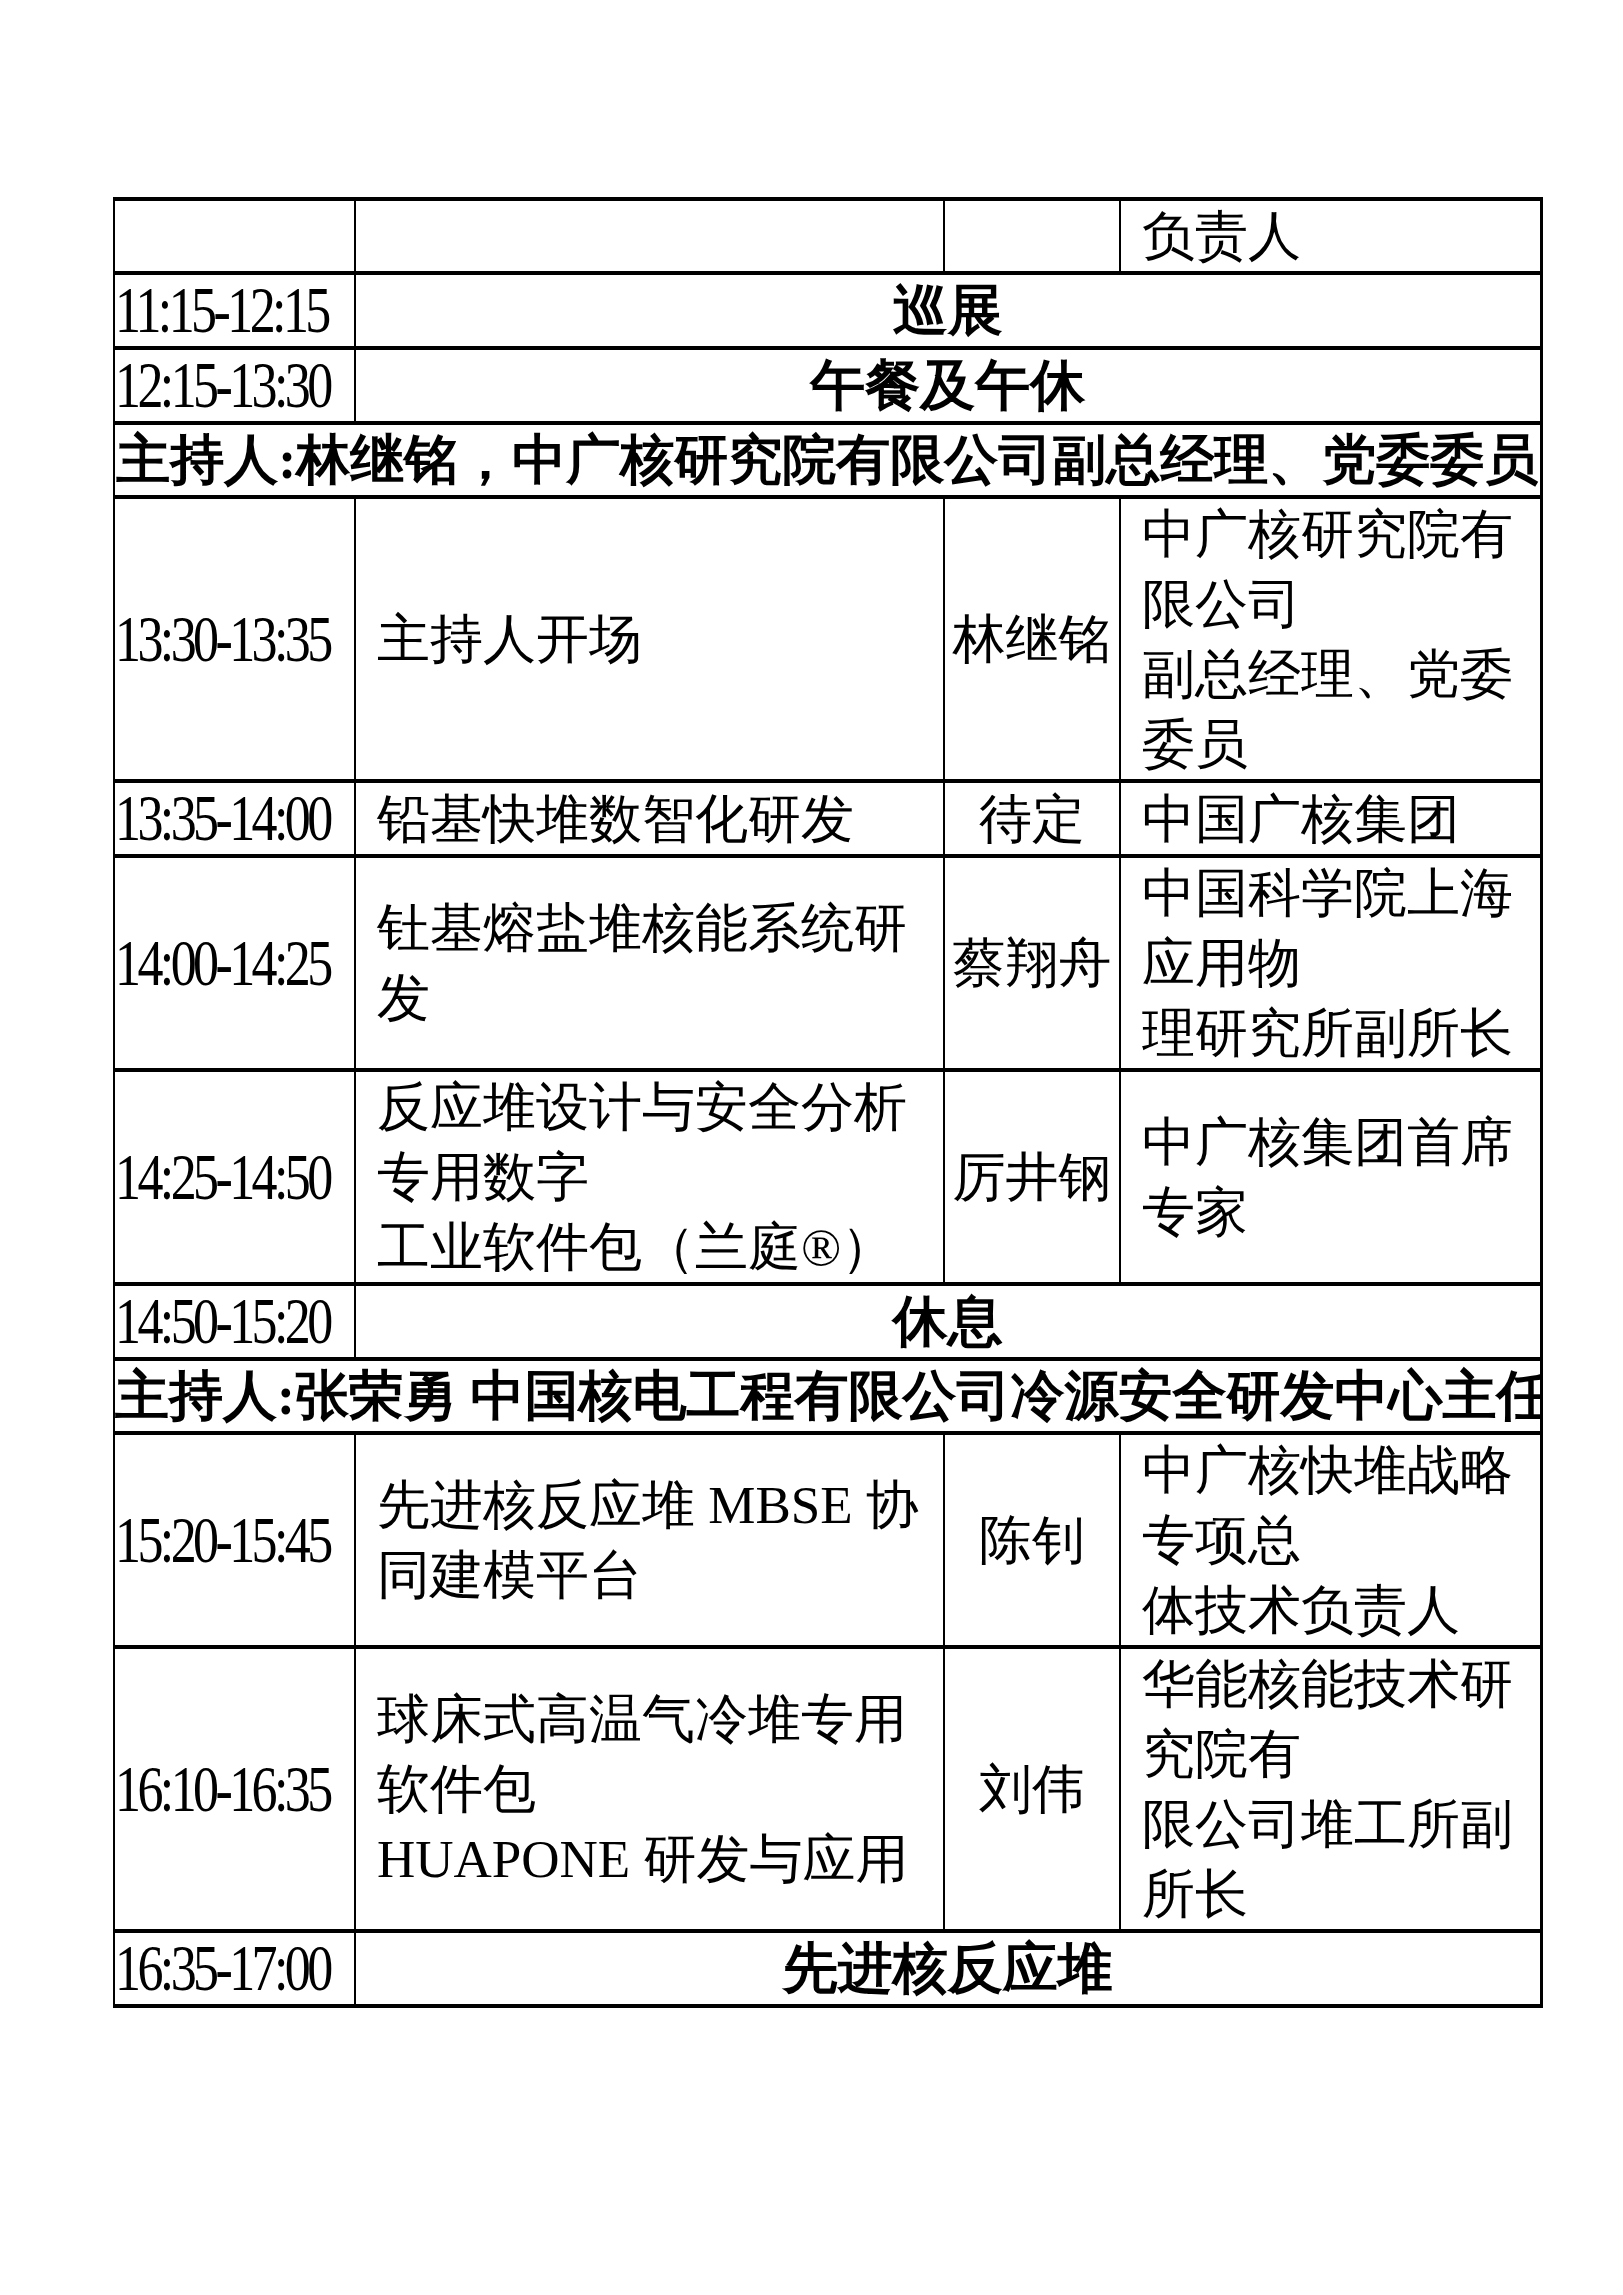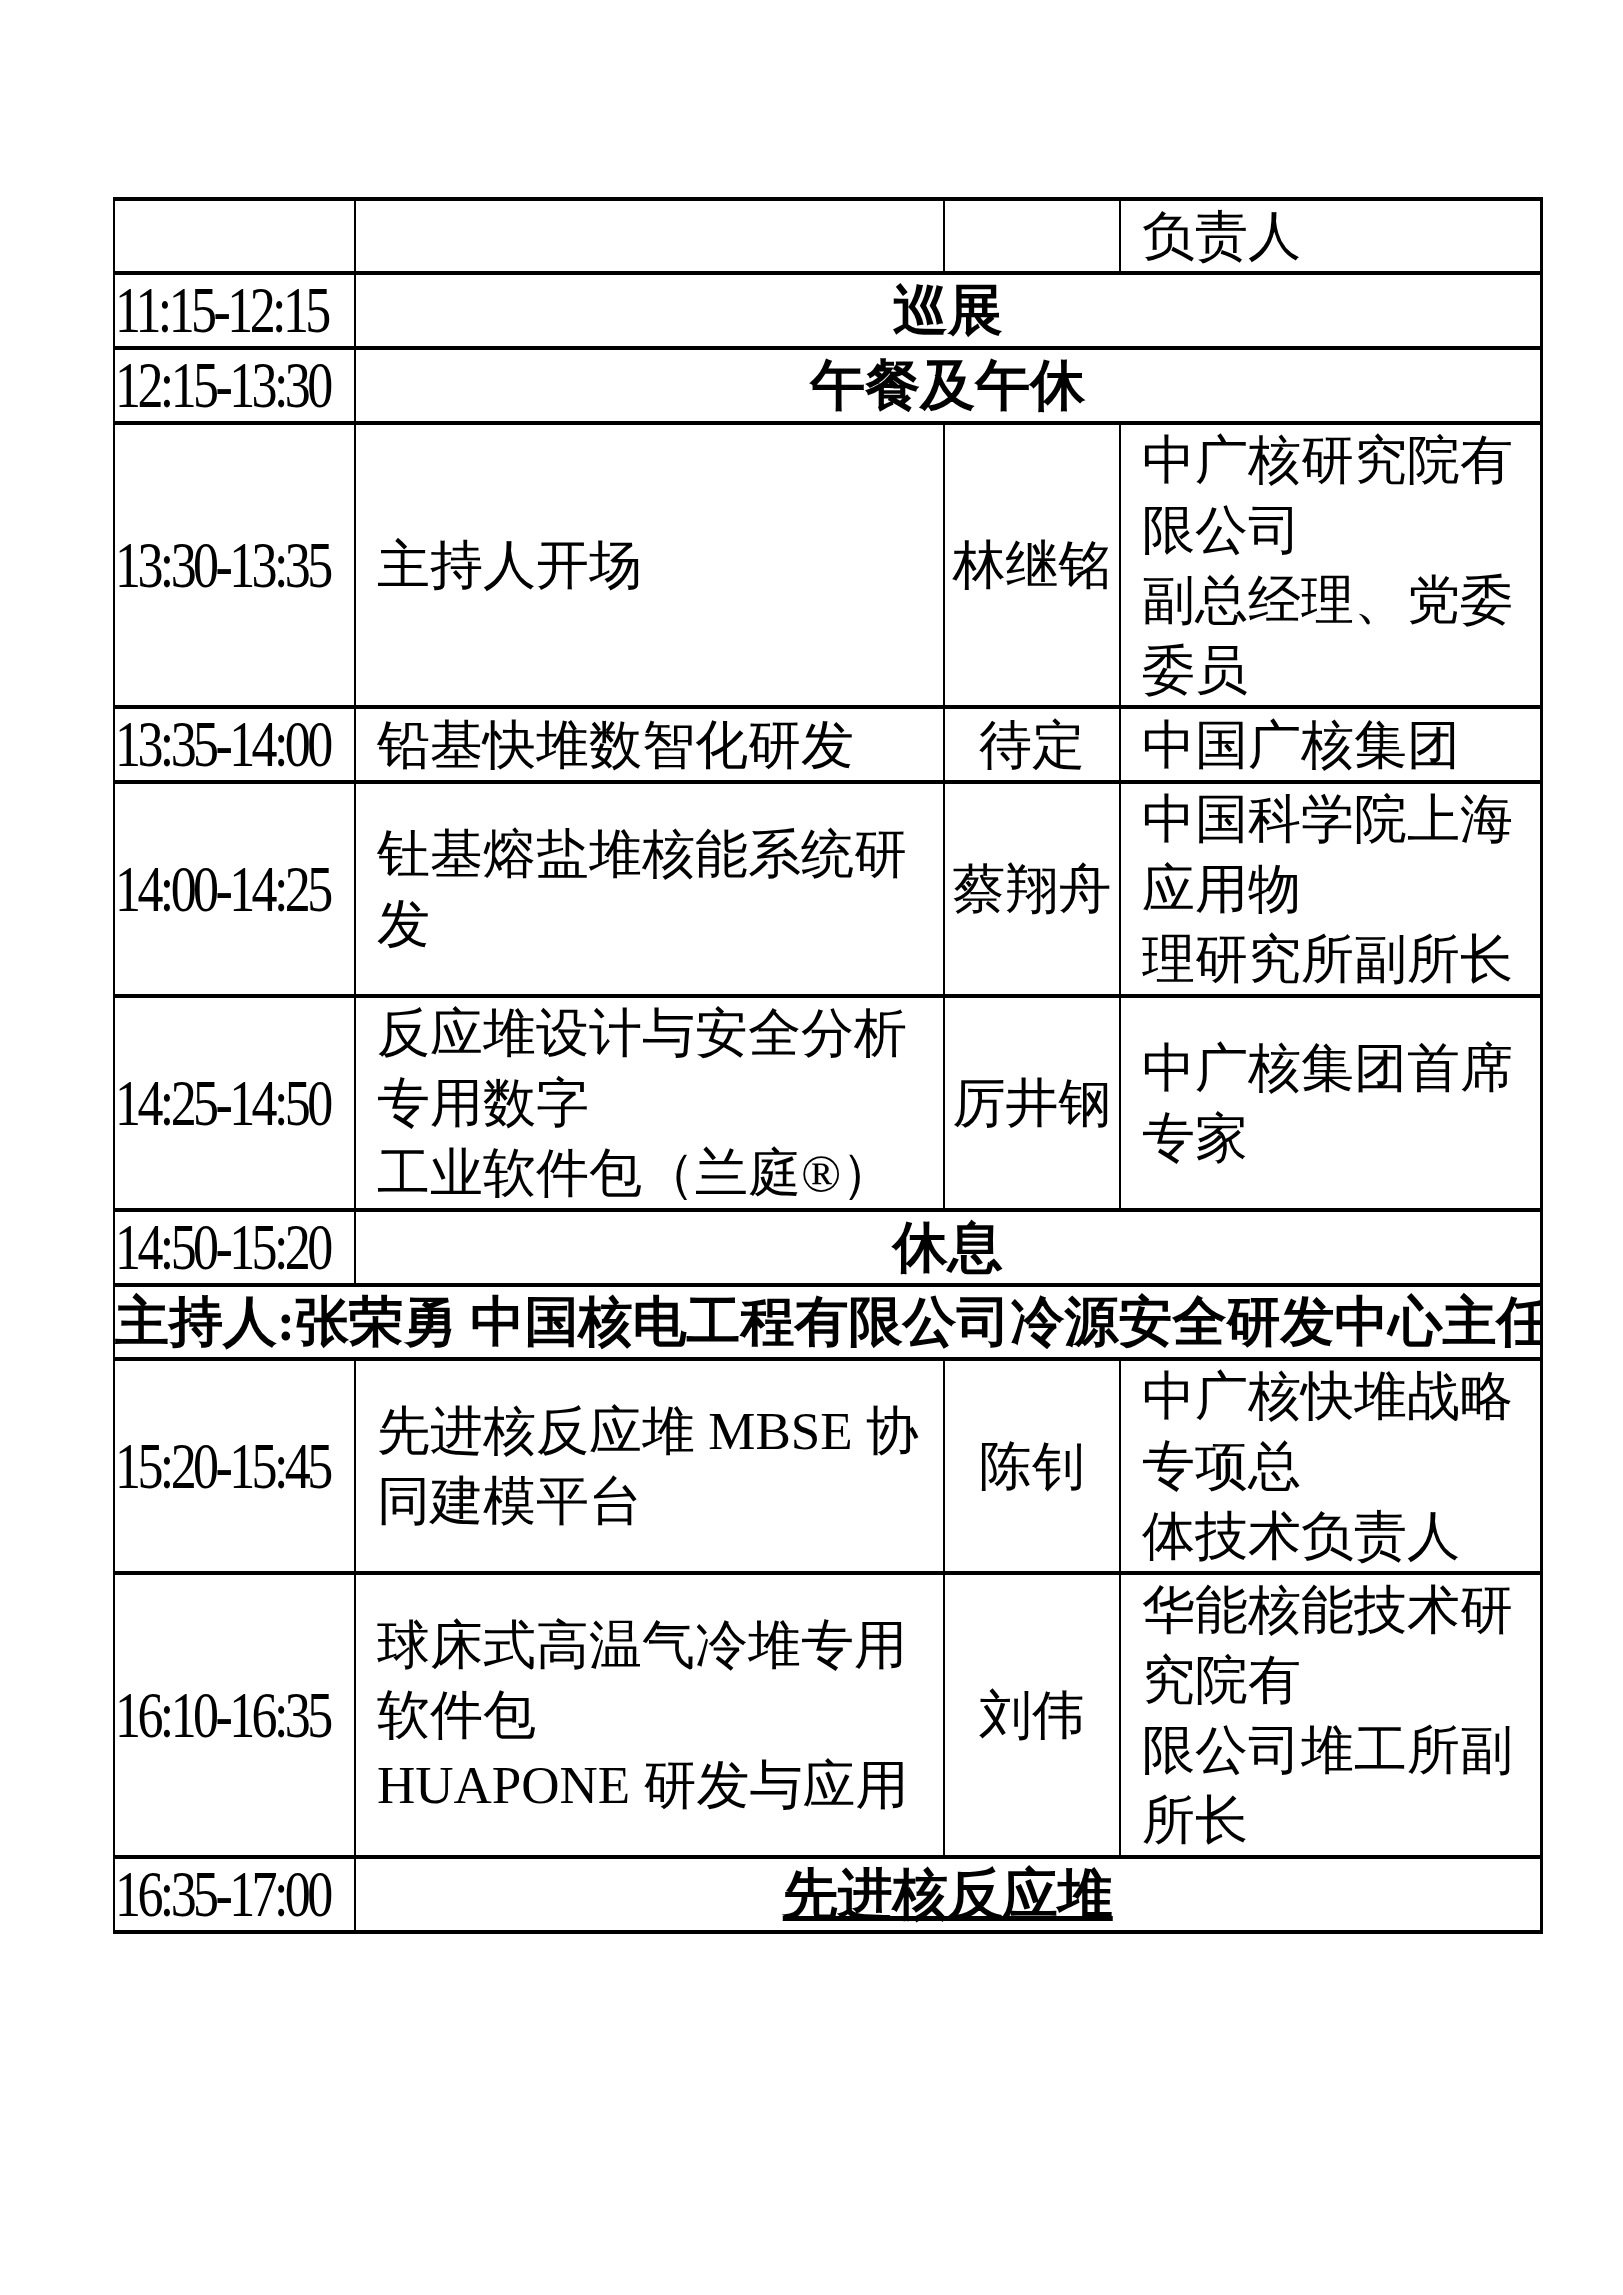--- a/index.html
+++ b/index.html
@@ -86,20 +86,23 @@
     <tr style="height:69px;">
       <td class="c-time"><span class="time-text">11:15-12:15</span></td>
       <td class="c-session" colspan="3">巡展</td>
     </tr>
 
     <tr style="height:68px;">
       <td class="c-time"><span class="time-text">12:15-13:30</span></td>
       <td class="c-session" colspan="3">午餐及午休</td>
     </tr>
 
+    <tr style="height:68px;">
+      <td class="c-host" colspan="4">主持人:林继铭，中广核研究院有限公司副总经理、党委委员</td>
+    </tr>
 
     <tr style="height:135px;">
       <td class="c-time"><span class="time-text">13:30-13:35</span></td>
       <td class="c-topic">主持人开场</td>
       <td class="c-speaker">林继铭</td>
       <td class="c-affil">中广核研究院有限公司
 副总经理、党委委员</td>
     </tr>
 
     <tr style="height:68px;margin-top:16px;">
@@ -145,19 +148,19 @@
 
     <tr style="height:138px;">
       <td class="c-time"><span class="time-text">16:10-16:35</span></td>
       <td class="c-topic">球床式高温气冷堆专用软件包
 HUAPONE 研发与应用</td>
       <td class="c-speaker">刘伟</td>
       <td class="c-affil">华能核能技术研究院有
 限公司堆工所副所长</td>
     </tr>
 
-    <tr style="height:66px;text-decoration:underline;">
+    <tr style="height:66px;">
       <td class="c-time"><span class="time-text">16:35-17:00</span></td>
       <td class="c-session" colspan="3">先进核反应堆</td>
     </tr>
   </tbody>
 </table>
 
 
 </body></html>

